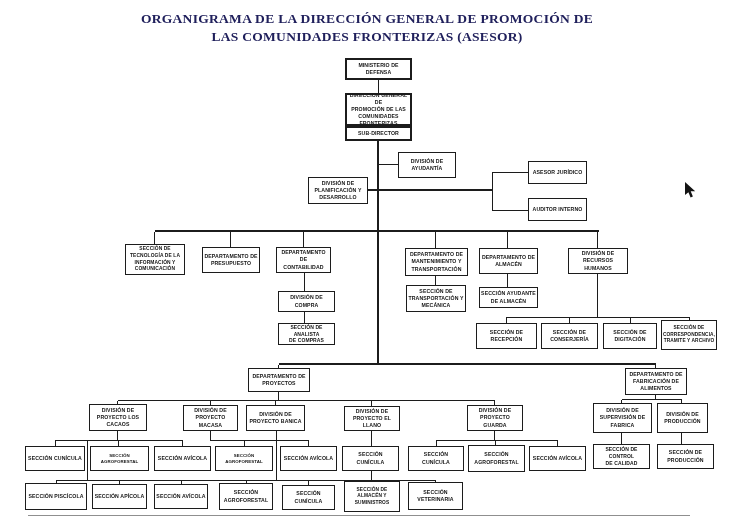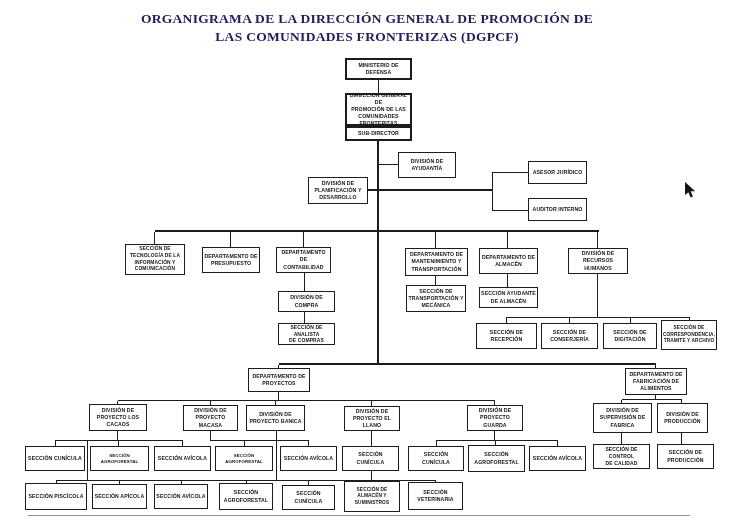--- a/index.html
+++ b/index.html
@@ -22,21 +22,21 @@
   .node.thick{border-width:2px;}
   .line{position:absolute;background:#1c1c1c;z-index:1;}
   .cursor{position:absolute;left:684px;top:181px;z-index:5;}
 </style>
 </head>
 <body>
 
 <div class="stage" id="stage">
   <div class="title">
     <div>ORGANIGRAMA DE LA DIRECCIÓN GENERAL DE PROMOCIÓN DE</div>
-    <div>LAS COMUNIDADES FRONTERIZAS (DGPCF)</div>
+    <div>LAS COMUNIDADES FRONTERIZAS (ASESOR)</div>
   </div>
   <svg class="cursor" width="13" height="19" viewBox="0 0 13 19">
     <path d="M1 1 L1 14 L4.4 11.2 L6.6 16.4 L8.9 15.4 L6.7 10.3 L11.2 10.3 Z" fill="#141414"></path>
   </svg>
 <div class="node thick" style="left: 345px; top: 58px; width: 67px; height: 22px;">MINISTERIO DE DEFENSA</div>
     <div class="node thick" style="left: 345px; top: 93px; width: 67px; height: 33px;">DIRECCIÓN GENERAL DE
 PROMOCIÓN DE LAS
 COMUNIDADES
 FRONTERIZAS</div>
     <div class="node thick" style="left: 345px; top: 126px; width: 67px; height: 15px;">SUB-DIRECTOR</div>

